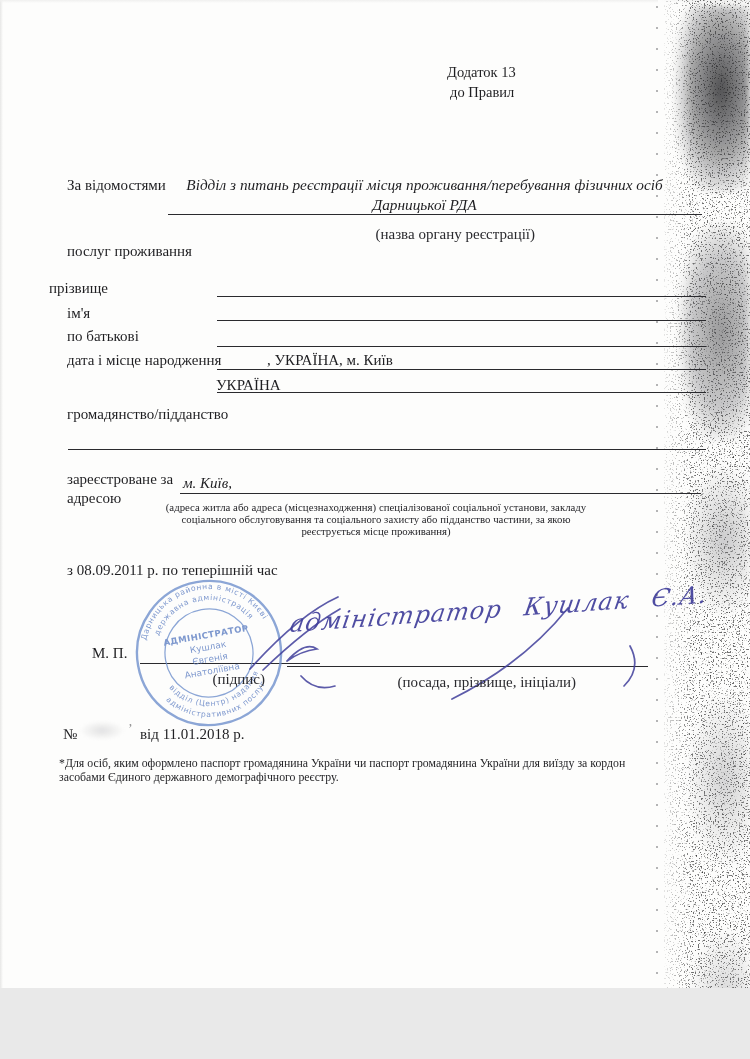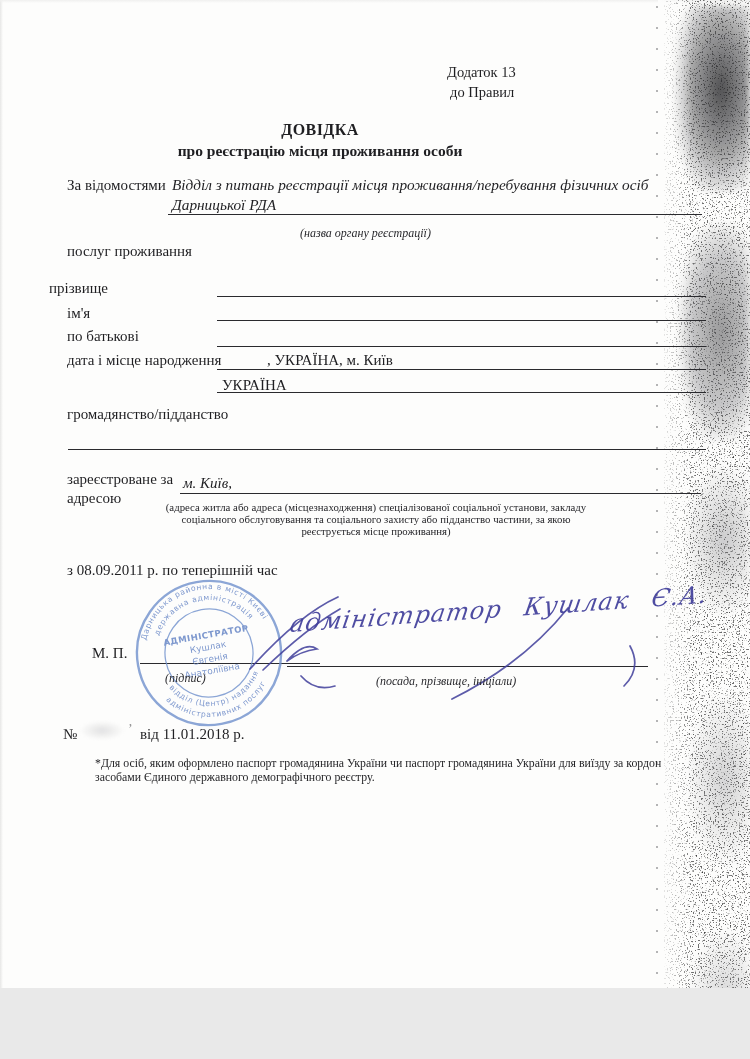--- a/index.html
+++ b/index.html
@@ -32,25 +32,25 @@
       background:radial-gradient(ellipse at 50% 50%, rgba(175,175,178,.35) 0%, rgba(0,0,0,0) 72%);}
 
   
   .lab{position:absolute;z-index:2;font-size:15px;line-height:1.25;white-space:nowrap;}
   .it{font-style:italic;}
   .appendix{position:absolute;left:447px;top:62px;z-index:2;font-size:14.5px;line-height:20px;}
   .titleblock{position:absolute;left:40px;top:121px;width:560px;text-align:center;z-index:2;}
   .doc-title{font-size:16px;font-weight:bold;letter-spacing:.4px;}
   .doc-subtitle{font-size:15.5px;font-weight:bold;margin-top:3px;}
   .orgval{position:absolute;left:172px;top:175px;width:505px;z-index:2;
-      font-size:15.3px;font-style:italic;line-height:20px;white-space:nowrap;}
+      font-size:15.3px;font-style:italic;line-height:20px;white-space:nowrap;text-align:center;}
   .rule{position:absolute;height:0;border-top:1.6px solid #2a2a2e;z-index:2;}
-  .cap{position:absolute;z-index:5;font-size:12px;color:#2a2a2e;text-align:left;white-space:nowrap;font-style:italic;}
+  .cap{position:absolute;z-index:5;font-size:15px;color:#2a2a2e;text-align:right;white-space:nowrap;}
   .capsm{position:absolute;z-index:2;font-size:10.8px;color:#26262a;text-align:center;white-space:nowrap;width:522px;left:115px;}
-  .footnote{position:absolute;left:59px;top:756px;z-index:2;font-size:11.8px;line-height:14.2px;white-space:nowrap;margin-left:36px;}
+  .footnote{position:absolute;left:59px;top:756px;z-index:2;font-size:11.8px;line-height:14.2px;white-space:nowrap;}
 
   
   .stamp{position:absolute;left:134px;top:578px;z-index:3;transform:rotate(-10deg);opacity:.82;}
   .stamp text{font-family:"DejaVu Sans",sans-serif;fill:#6282c4;}
   .st-ring{font-size:7.6px;letter-spacing:.7px;}
   .st-c1{font-size:8.6px;font-weight:bold;letter-spacing:.4px;}
   .st-c2{font-size:9px;}
 
   
   .signature-text{position:absolute;left:288px;top:610px;z-index:4;
@@ -88,24 +88,20 @@
   <div class="blob b4"></div>
   <div class="blob b5"></div>
   <div class="band-soften"></div>
   <div class="dotcol"></div>
   <div class="smudge-number"></div>
 
   <div class="appendix">
     <div>Додаток 13</div>
     <div style="padding-left:3px;">до Правил</div>
   </div>
-  <div class="titleblock">
-    <div class="doc-title">ДОВІДКА</div>
-    <div class="doc-subtitle">про реєстрацію місця проживання особи</div>
-  </div>
 
   <div class="lab" style="left:67px;top:176px;">За відомостями</div>
   <div class="orgval">
     <div>Відділ з питань реєстрації місця проживання/перебування фізичних осіб</div>
     <div>Дарницької РДА</div>
   </div>
   <div class="rule" style="left:168px;top:214px;width:534px;"></div>
   <div class="cap" style="left:300px;top:226px;width:235px;z-index:2;">(назва органу реєстрації)</div>
 
   <div class="lab" style="left:67px;top:242px;">послуг проживання</div>
@@ -117,21 +113,21 @@
   <div class="rule" style="left:217px;top:320px;width:489px;"></div>
 
   <div class="lab" style="left:67px;top:327px;">по батькові</div>
   <div class="rule" style="left:217px;top:346px;width:489px;"></div>
 
   <div class="lab" style="left:67px;top:351px;">дата і місце народження</div>
   <div class="lab" style="left:267px;top:351px;">, УКРАЇНА, м. Київ</div>
   <div class="rule" style="left:217px;top:369px;width:489px;"></div>
 
   <div class="lab" style="left:67px;top:376px;margin-top:29px;">громадянство/підданство</div>
-  <div class="lab" style="left:222px;top:376px;">УКРАЇНА</div>
+  <div class="lab" style="left:216px;top:376px;">УКРАЇНА</div>
   <div class="rule" style="left:217px;top:392px;width:489px;"></div>
 
   <div class="rule" style="left:68px;top:449px;width:638px;"></div>
 
   <div class="lab" style="left:67px;top:470px;">
     <div>зареєстроване за</div>
     <div>адресою</div>
   </div>
   <div class="lab it" style="left:183px;top:474px;">м. Київ,</div>
   <div class="rule" style="left:180px;top:493px;width:521px;"></div>

